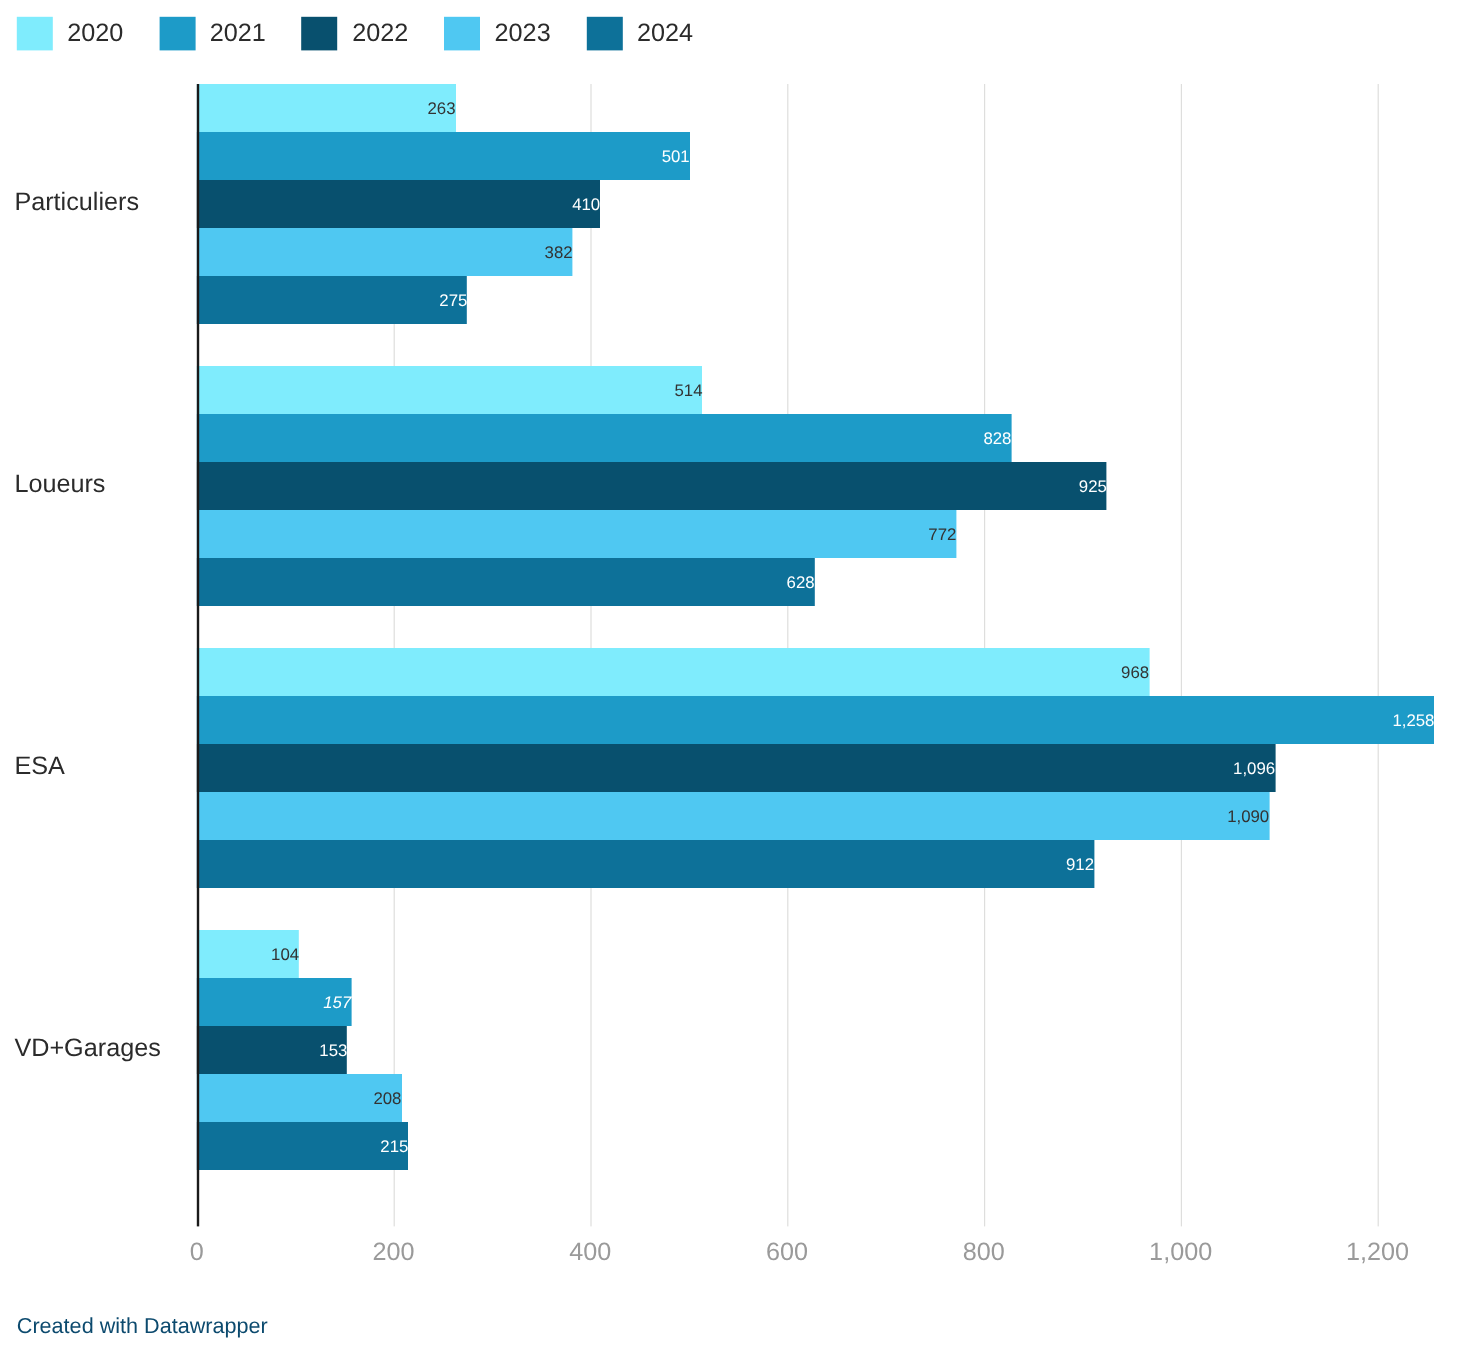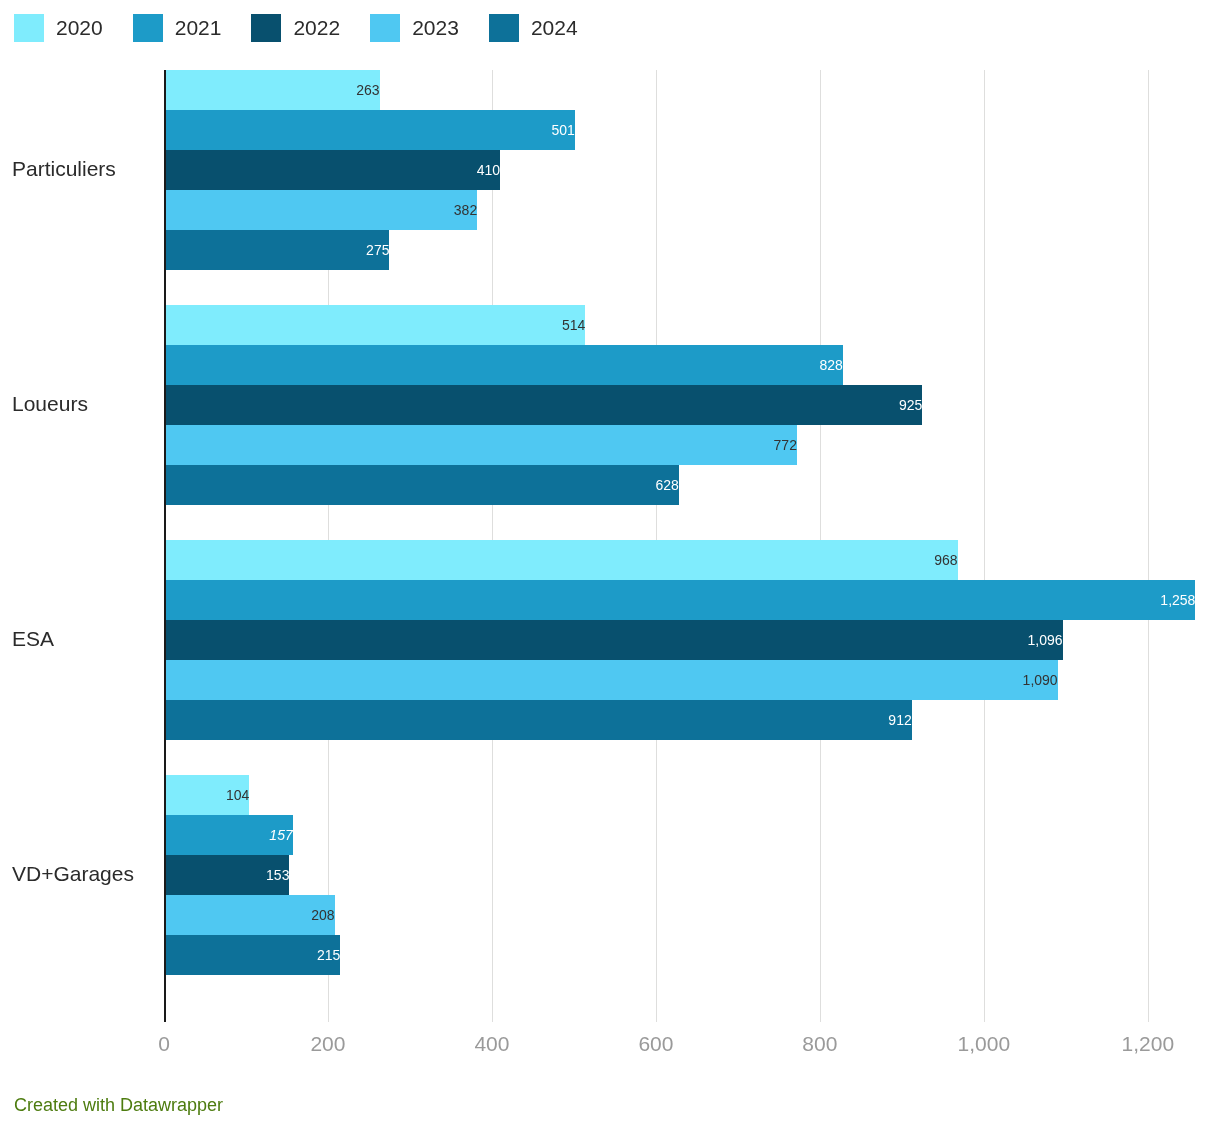--- a/index.html
+++ b/index.html
@@ -128,21 +128,21 @@
     transform: translateX(-50%);
     white-space: nowrap;
   }
 
   
   #footer {
     position: absolute;
     left: 14px;
     top: 1095px;
     font-size: 18px;
-    color: #4d7c0f;
+    color: #0c4a6e;
     white-space: nowrap;
   }
 </style>
 </head>
 <body>
 
 <div id="legend">
     <div class="legend-item">
       <span class="legend-swatch" style="background: rgb(127, 236, 253);"></span>
       <span class="legend-label">2020</span>

